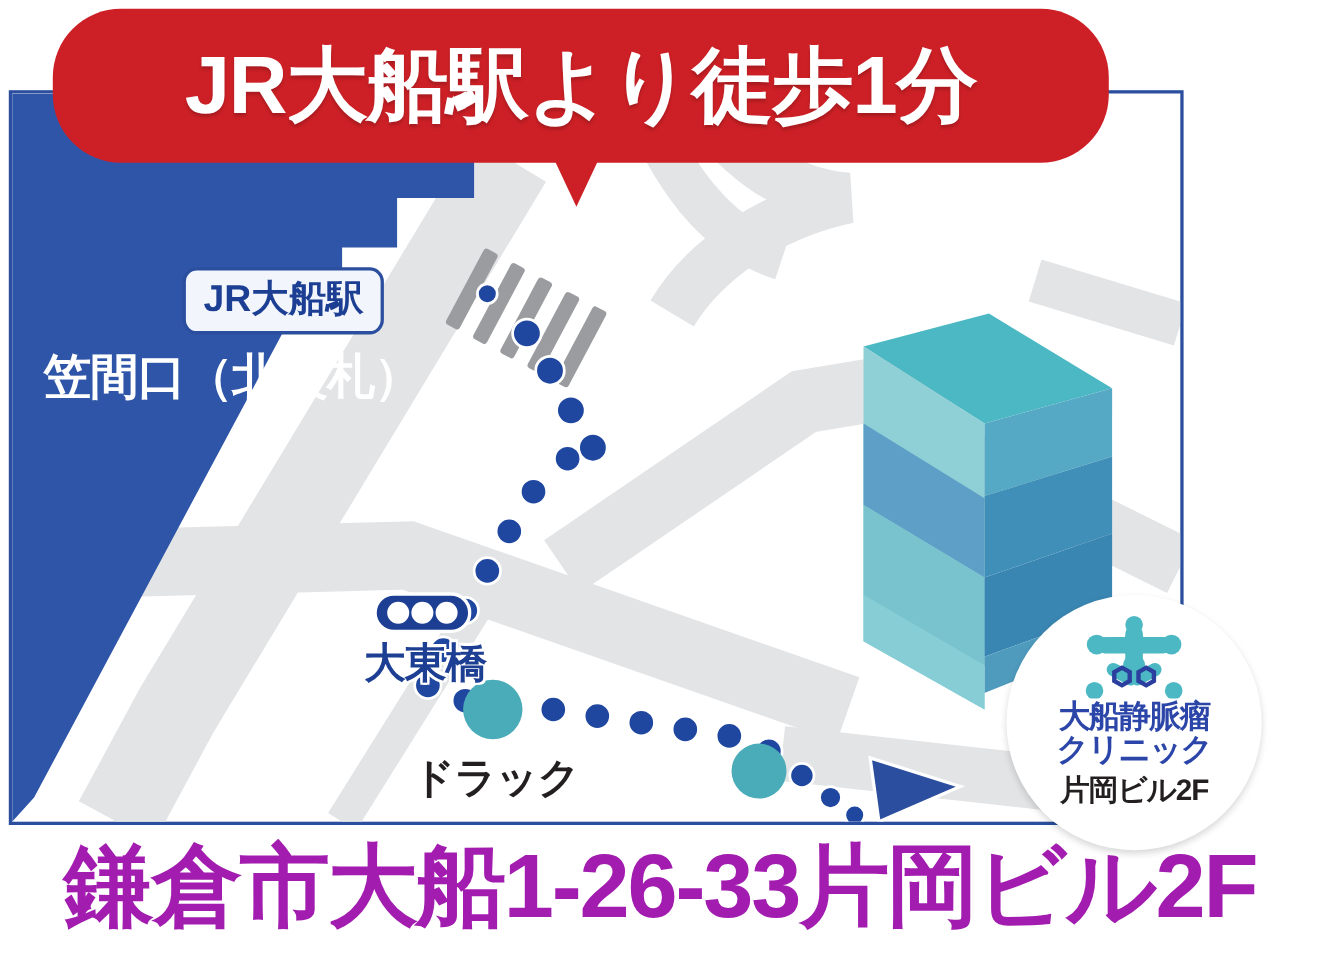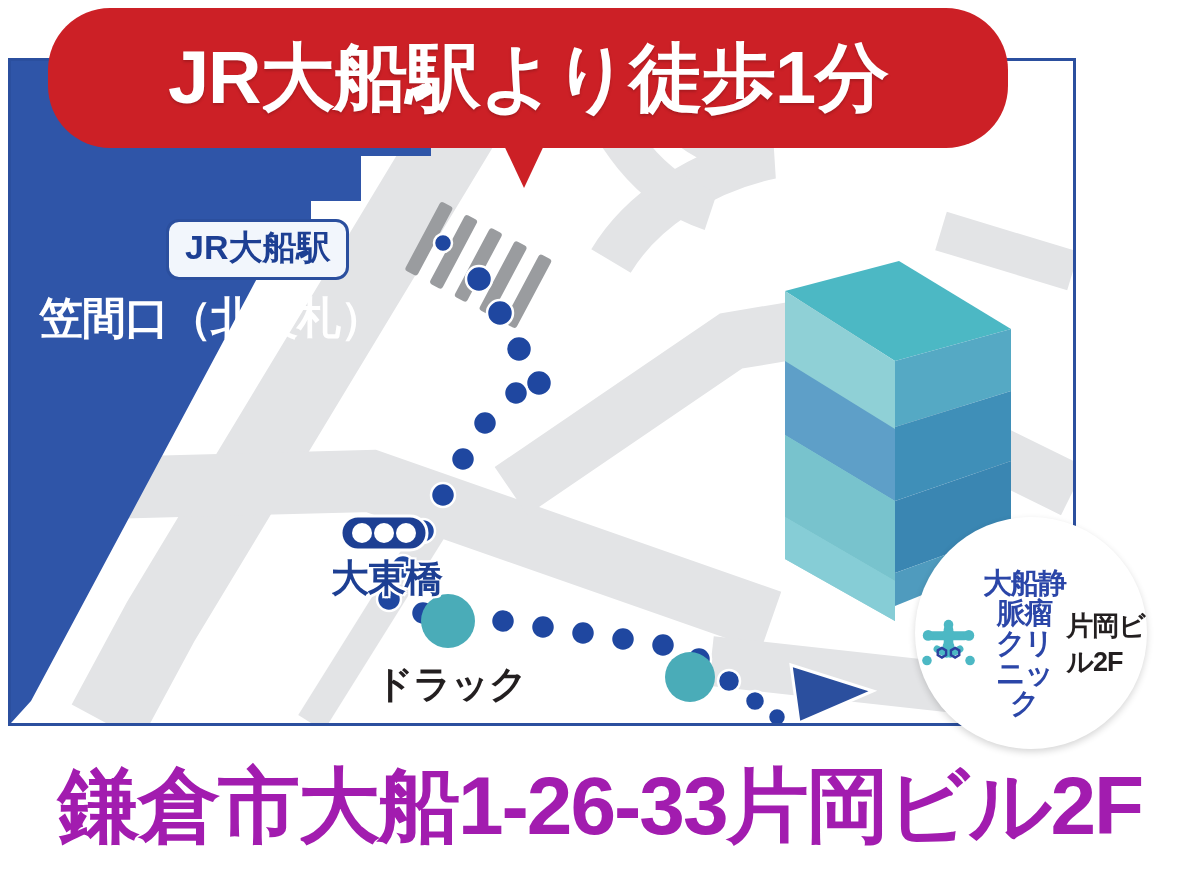--- a/index.html
+++ b/index.html
@@ -16,21 +16,21 @@
     width: 1200px;
     height: 876px;
     overflow: hidden;
     background: #ffffff;
   }
 
   
   #map-frame {
     position: absolute;
     left: 8px;
-    top: 58px;
+    top: 82px;
     width: 1068px;
     height: 668px;
     box-sizing: border-box;
     border: 3px solid #2b4f9e;
     background: #ffffff;
     overflow: visible;
   }
   #map-clip {
     position: absolute;
     left: 0; top: 0;
@@ -144,21 +144,21 @@
     position: absolute;
     left: 904px;
     top: 456px;
     width: 232px;
     height: 232px;
     border-radius: 50%;
     background: #ffffff;
     box-shadow: 0 3px 7px rgba(0,0,0,.16);
     z-index: 35;
     display: flex;
-    flex-direction: row;
+    flex-direction: column;
     align-items: center;
     justify-content: flex-start;
     padding-top: 18px;
     box-sizing: border-box;
   }
   #clinic-logo { width: 112px; height: 76px; display:block; }
   #clinic-name {
     color: #2b46a8;
     font-size: 29px;
     font-weight: bold;

